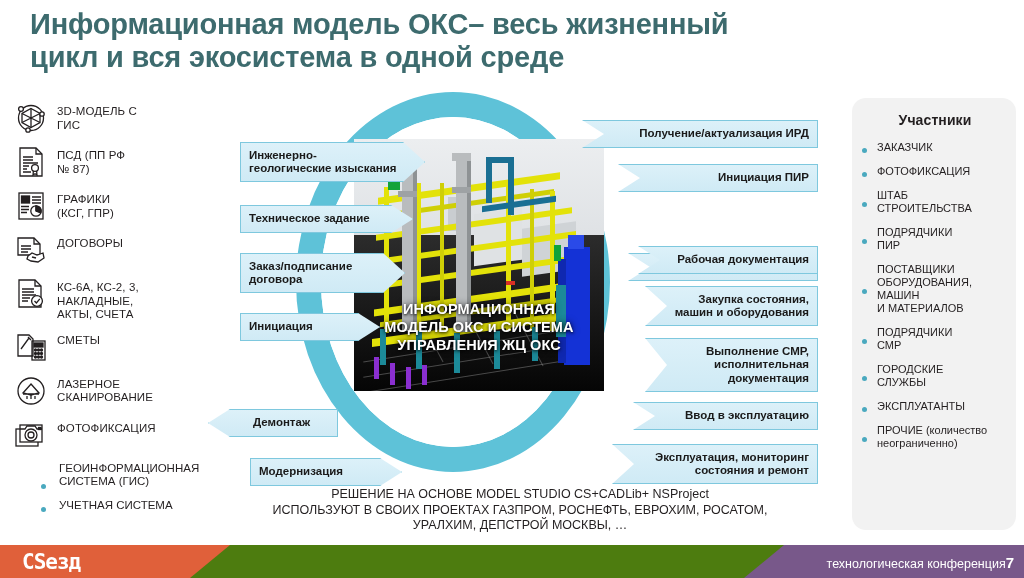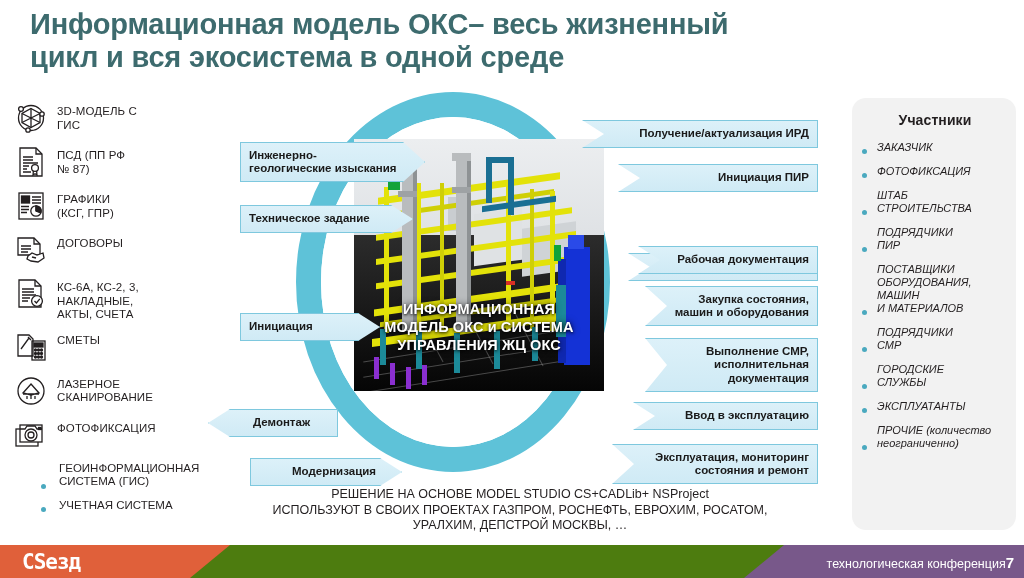--- a/index.html
+++ b/index.html
@@ -182,21 +182,21 @@
   .chev.right {
     justify-content: flex-end;
     text-align: right;
     padding: 4px 9px 4px 26px;
     clip-path: polygon(0 0, 100% 0, 100% 100%, 0 100%, 22px 50%);
     border: none;
     background: linear-gradient(180deg,#ddf1f9 0%, #cfeaf5 100%);
     box-shadow: inset 0 0 0 1px #7ec8de;
   }
   .chev.rightpoint {
-    justify-content: flex-end;
+    justify-content: flex-start;
     padding: 4px 26px 4px 9px;
     clip-path: polygon(0 0, calc(100% - 22px) 0, 100% 50%, calc(100% - 22px) 100%, 0 100%);
     border: none;
     background: linear-gradient(180deg,#ddf1f9 0%, #cfeaf5 100%);
     box-shadow: inset 0 0 0 1px #7ec8de;
   }
 
   
   #bottom-note {
     position: absolute;
@@ -224,23 +224,22 @@
   #participants h3 {
     text-align: center;
     font-size: 14px;
     color: #231f20;
     font-weight: bold;
     margin-bottom: 13px;
     letter-spacing: .1px;
   }
   .p-row {
     display: flex;
-    align-items: flex-end;
+    align-items: center;
     margin-bottom: 11px;
-    font-style: italic;
   }
   .p-dot {
     width: 5px; height: 5px;
     border-radius: 50%;
     background: #4aa9bf;
     flex: 0 0 5px;
     margin-top: 5px;
     margin-right: 10px;
   }
   .p-text {
@@ -512,20 +511,23 @@
   <div id="model-caption">ИНФОРМАЦИОННАЯ<br>МОДЕЛЬ ОКС и СИСТЕМА<br>УПРАВЛЕНИЯ ЖЦ ОКС</div>
 
   <div class="chev left" style="left:199px; top:142px; width:185px; height:40px;">
     <span>Инженерно-геологические изыскания</span>
   </div>
 
   <div class="chev left" style="left:199px; top:205px; width:173px; height:28px;">
     <span>Техническое задание</span>
   </div>
 
+  <div class="chev left" style="left:199px; top:253px; width:165px; height:40px;">
+    <span>Заказ/подписание договора</span>
+  </div>
 
   <div class="chev left" style="left:199px; top:313px; width:140px; height:28px;">
     <span>Инициация</span>
   </div>
 
   <div class="chev leftpoint" style="left:208px; top:409px; width:130px; height:28px;">
     <span>Демонтаж</span>
   </div>
 
   <div class="chev rightpoint" style="left:250px; top:458px; width:152px; height:28px;">

